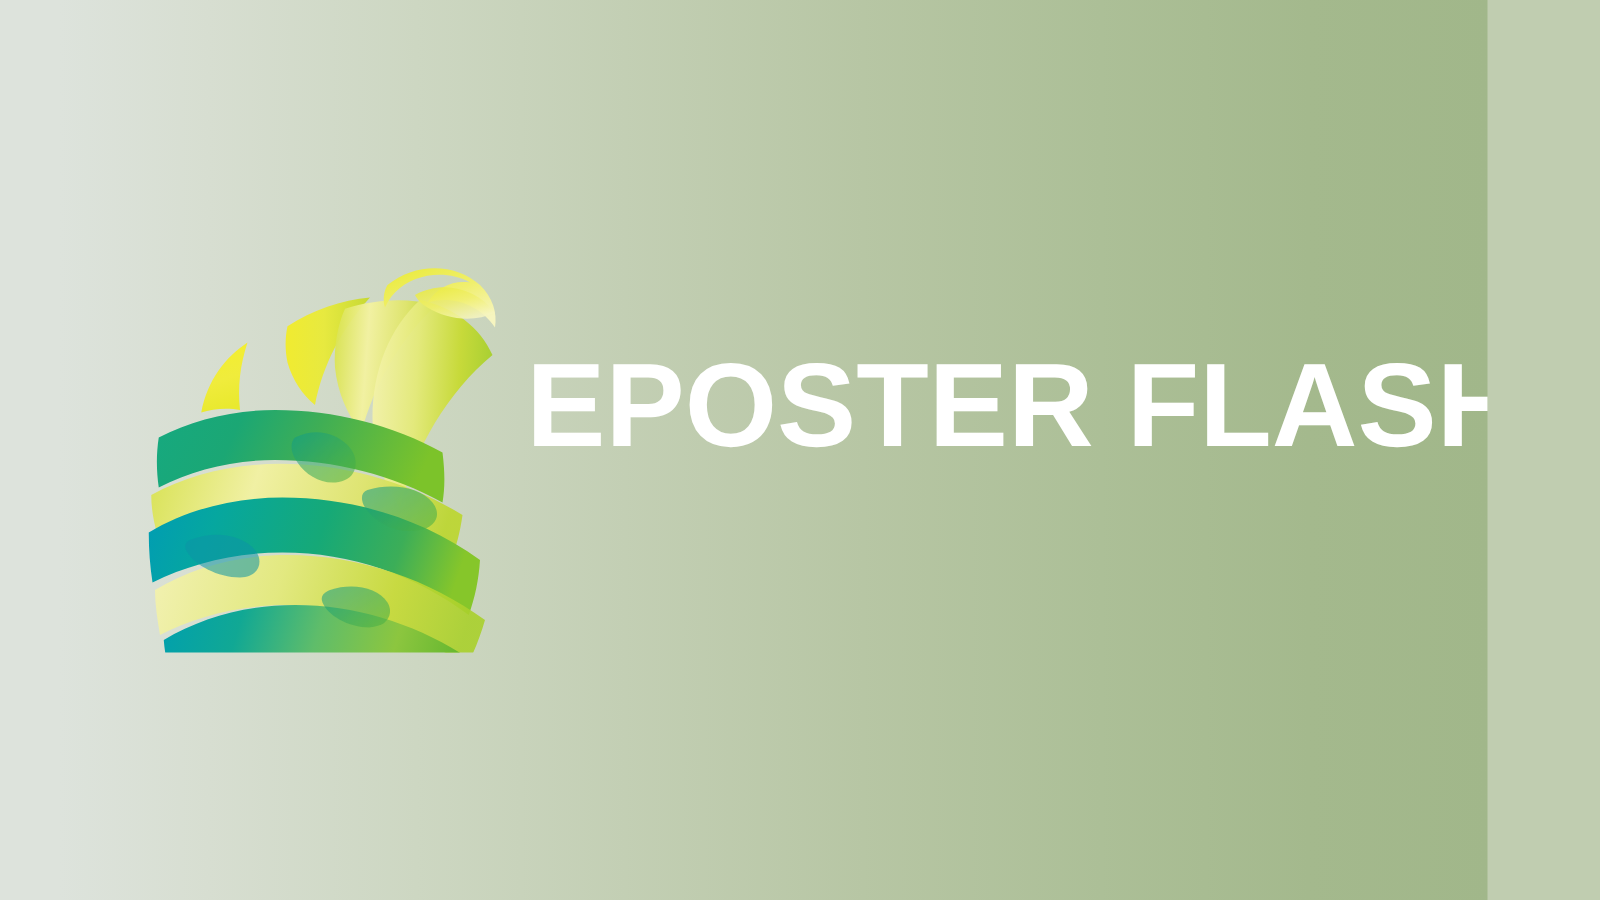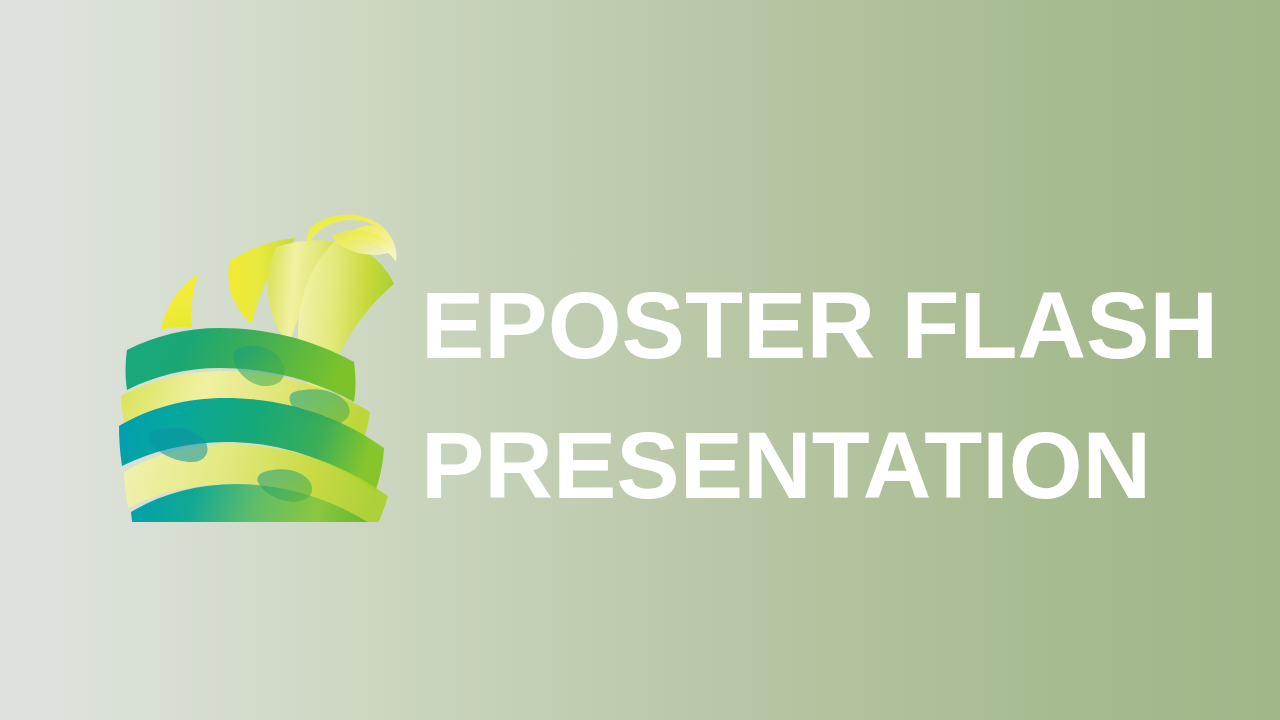--- a/index.html
+++ b/index.html
@@ -10,21 +10,21 @@
     height: 720px;
     overflow: hidden;
   }
   body {
     font-family: "Liberation Sans", sans-serif;
     background: #c0cdb0;
   }
 
   #slide {
     position: relative;
-    width: 1280px;
+    width: 1190px;
     height: 720px;
     overflow: hidden;
     background: linear-gradient(
         to right,
         #dde3dc 0%,
         #dde3dc 4%,
         #d7ded1 14%,
         #cdd7c2 28%,
         #c3cfb4 42%,
         #b7c6a4 58%,
@@ -195,16 +195,15 @@
                    C56,262 38,252 32,242 C29,237 30,234 34,232 Z" fill="#0d93a6"></path>
           <path d="M146,272 C164,266 184,270 192,282 C198,292 190,302 178,302
                    C160,302 144,292 140,282 C138,277 141,274 146,272 Z" fill="url(#gCont)"></path>
         </g>
       </g>
     </svg>
   </div>
 
   <div id="headline">
     <div class="headline-line">EPOSTER FLASH</div>
-    <div class="headline-line">PRESENTATION</div>
   </div>
 
 </div>
 
 </body></html>

